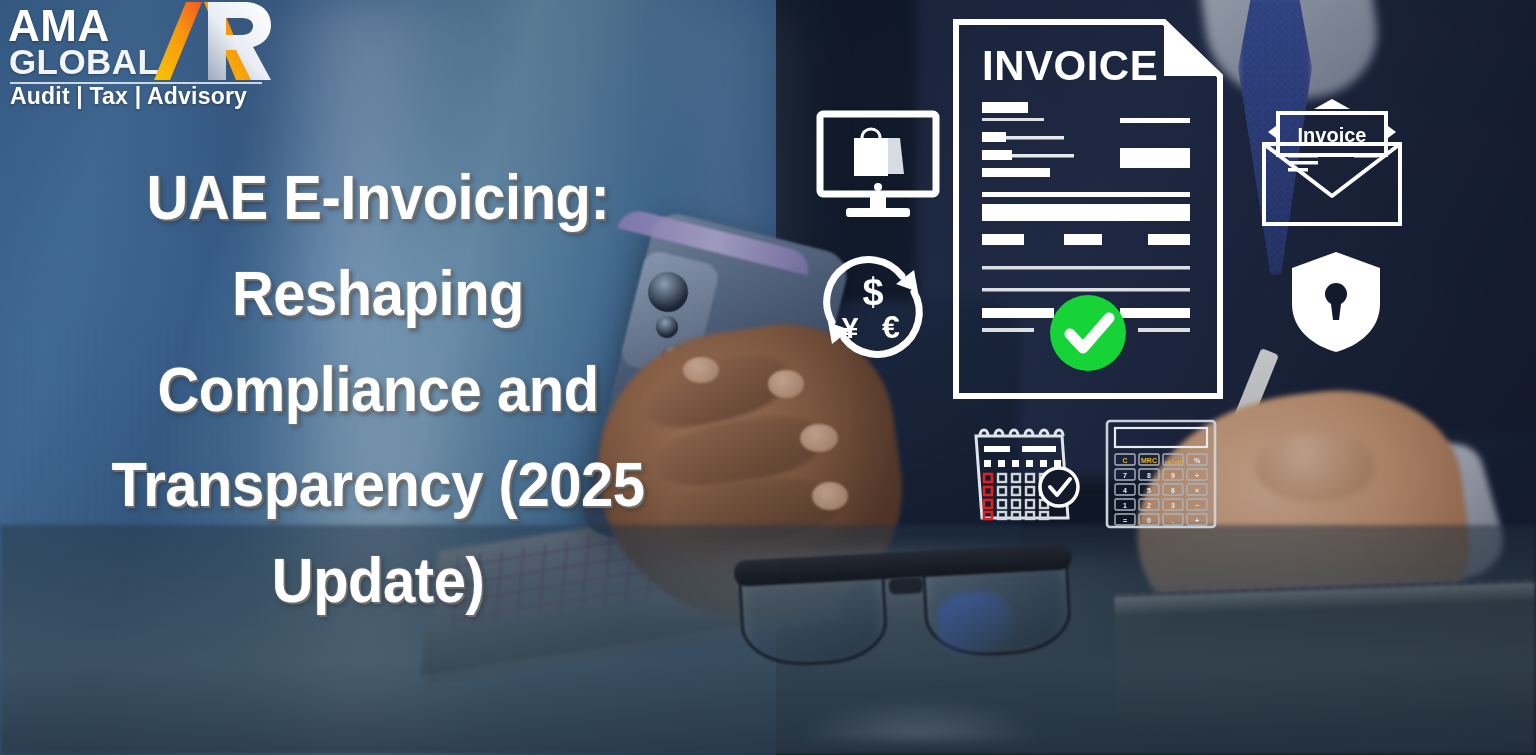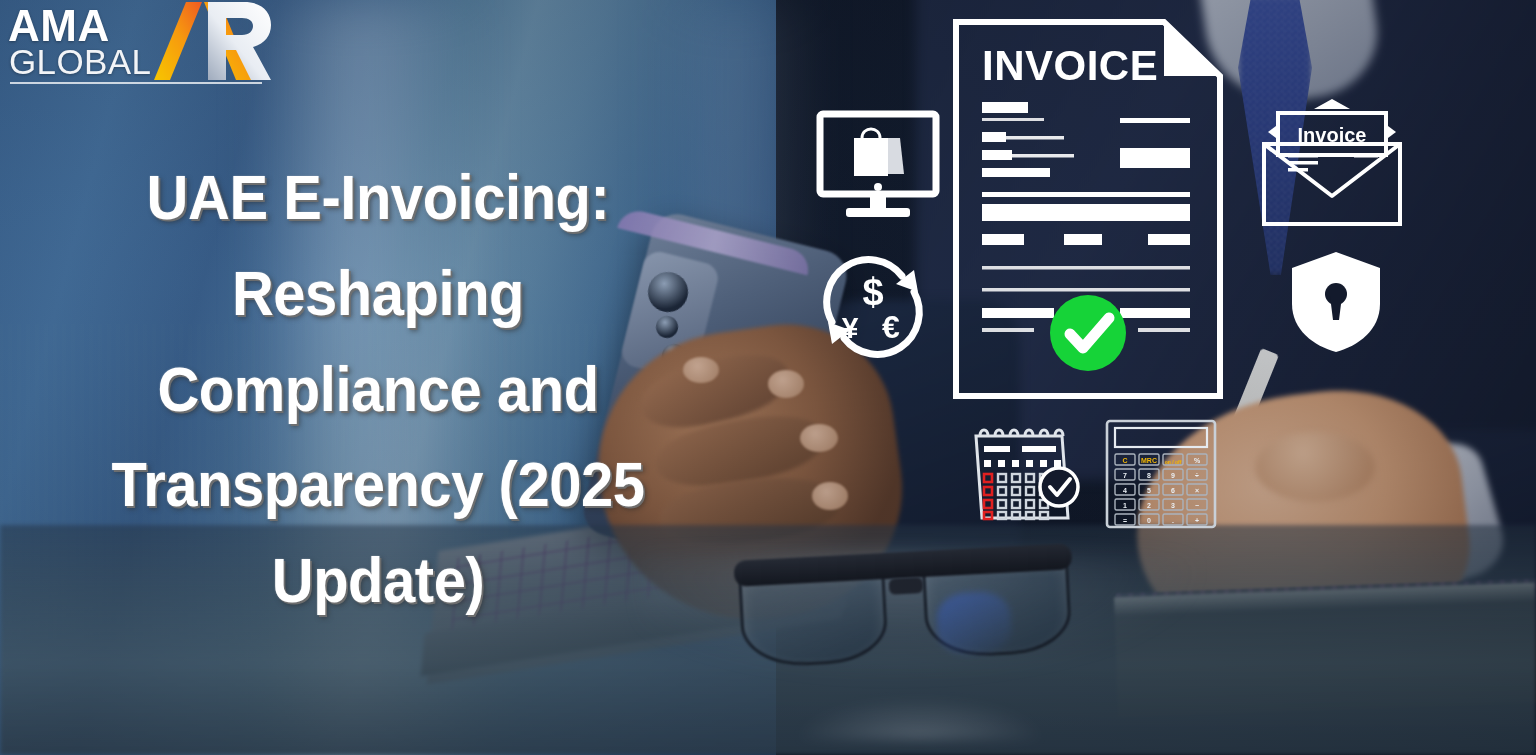--- a/index.html
+++ b/index.html
@@ -213,21 +213,21 @@
   
   .logo{position:absolute;left:4px;top:2px;width:268px;height:104px;}
   .logo-ama{
     position:absolute;left:4px;top:2px;
     font-weight:700;font-size:44px;letter-spacing:.5px;color:#fff;line-height:1;
     text-shadow:0 1px 3px rgba(0,0,0,.35);
     text-align:right;
   }
   .logo-global{
     position:absolute;left:5px;top:42px;
-    font-weight:400;font-size:35px;letter-spacing:.4px;color:#f2f4f7;line-height:1;
+    font-weight:700;font-size:35px;letter-spacing:.4px;color:#f2f4f7;line-height:1;
     text-shadow:0 1px 3px rgba(0,0,0,.3);
   }
   .logo-rule{position:absolute;left:6px;top:80px;width:252px;height:2px;background:rgba(255,255,255,.75);}
   .logo-tag{
     position:absolute;left:6px;top:83px;
     font-weight:600;font-size:23px;letter-spacing:.2px;color:#fff;line-height:1;
     text-shadow:0 1px 3px rgba(0,0,0,.35);
   }
   .logo-ar{position:absolute;left:148px;top:-2px;width:120px;height:82px;}
 
@@ -317,20 +317,21 @@
       <div class="g-bridge"></div>
     </div>
 
     <div class="veil"></div>
   </div>
 
   <div class="logo">
     <div class="logo-ama">AMA</div>
     <div class="logo-global">GLOBAL</div>
     <div class="logo-rule"></div>
+    <div class="logo-tag">Audit | Tax | Advisory</div>
 
     <svg class="logo-ar" viewBox="0 0 120 82">
       <defs>
         <linearGradient id="gA" x1="0" y1="1" x2="1" y2="0">
           <stop offset="0%" stop-color="#f7c600"></stop>
           <stop offset="55%" stop-color="#f79a0e"></stop>
           <stop offset="100%" stop-color="#f05a22"></stop>
         </linearGradient>
         <linearGradient id="gR" x1="0" y1="1" x2="1" y2="0">
           <stop offset="0%" stop-color="#9fabbd"></stop>

